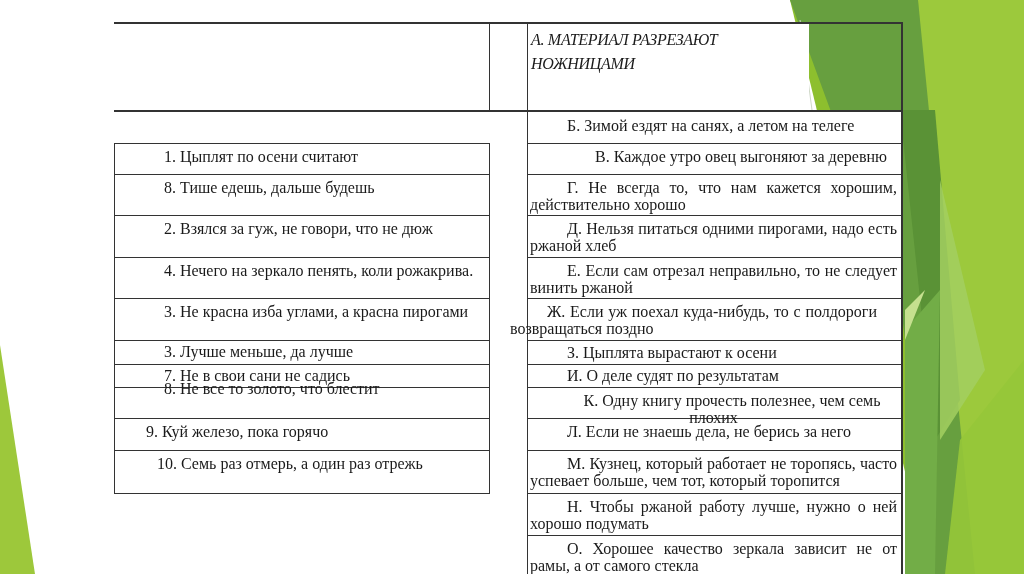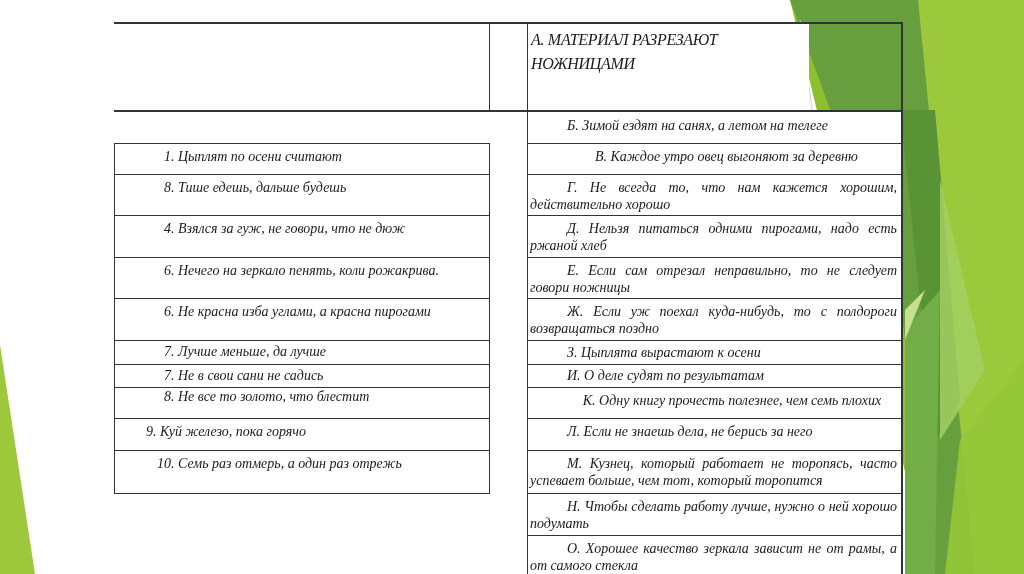--- a/index.html
+++ b/index.html
@@ -6,21 +6,21 @@
   body {
     width: 1024px; height: 574px; position: relative; overflow: hidden;
     background: #ffffff;
     font-family: "Liberation Serif", "DejaVu Serif", serif;
     color: #1a1a1a;
   }
   .deco { position: absolute; left: 0; top: 0; width: 1024px; height: 574px; pointer-events: none; }
   .tbl-line { position: absolute; background: #333; }
   .cell {
     position: absolute; box-sizing: border-box;
-    font-style: italic; font-size: 14px; line-height: 17px;
+    font-size: 16px; line-height: 17px;
   }
   .left-cell { padding: 4px 6px 0 50px; }
   .right-cell { padding: 3px 4px 0 2px; text-align: justify; text-indent: 37px; }
   .right-cell.single { text-align: left; }
   .header-cell {
     position: absolute; left: 531px; top: 28px; width: 250px;
     font-style: italic; font-size: 16px; line-height: 24px; letter-spacing: -0.3px;
   }
 </style>
 </head>
@@ -75,35 +75,35 @@
   <div class="tbl-line" style="left:527px;top:387px;width:375px;height:1px;"></div>
   <div class="tbl-line" style="left:527px;top:418px;width:375px;height:1px;"></div>
   <div class="tbl-line" style="left:527px;top:450px;width:375px;height:1px;"></div>
   <div class="tbl-line" style="left:527px;top:493px;width:375px;height:1px;"></div>
   <div class="tbl-line" style="left:527px;top:535px;width:375px;height:1px;"></div>
 
   <div class="header-cell">А. МАТЕРИАЛ РАЗРЕЗАЮТ НОЖНИЦАМИ</div>
 
   <div class="cell left-cell" style="left:114px;top:144px;width:375px;height:30px;">1. Цыплят по осени считают</div>
   <div class="cell left-cell" style="left:114px;top:175px;width:375px;height:40px;">8. Тише едешь, дальше будешь</div>
-  <div class="cell left-cell" style="left:114px;top:216px;width:375px;height:41px;">4. Взялся за гуж, не говори, что не дюж</div>
-  <div class="cell left-cell" style="left:114px;top:258px;width:375px;height:40px;">6. Нечего на зеркало пенять, коли рожакрива.</div>
-  <div class="cell left-cell" style="left:114px;top:299px;width:375px;height:41px;">6. Не красна изба углами, а красна пирогами</div>
-  <div class="cell left-cell" style="left:114px;top:341px;width:375px;height:23px;padding-top:2px;">7. Лучше меньше, да лучше</div>
+  <div class="cell left-cell" style="left:114px;top:216px;width:375px;height:41px;">2. Взялся за гуж, не говори, что не дюж</div>
+  <div class="cell left-cell" style="left:114px;top:258px;width:375px;height:40px;">4. Нечего на зеркало пенять, коли рожакрива.</div>
+  <div class="cell left-cell" style="left:114px;top:299px;width:375px;height:41px;">3. Не красна изба углами, а красна пирогами</div>
+  <div class="cell left-cell" style="left:114px;top:341px;width:375px;height:23px;padding-top:2px;">3. Лучше меньше, да лучше</div>
   <div class="cell left-cell" style="left:114px;top:365px;width:375px;height:22px;padding-top:2px;">7. Не в свои сани не садись</div>
-  <div class="cell left-cell" style="left:114px;top:384px;width:375px;height:30px;">8. Не все то золото, что блестит</div>
+  <div class="cell left-cell" style="left:114px;top:376px;width:375px;height:30px;">8. Не все то золото, что блестит</div>
   <div class="cell left-cell" style="left:114px;top:419px;width:375px;height:31px;padding-left:32px;">9. Куй  железо, пока горячо</div>
   <div class="cell left-cell" style="left:114px;top:451px;width:375px;height:42px;padding-left:43px;">10. Семь раз отмерь, а один раз отрежь</div>
 
   <div class="cell right-cell single" style="left:528px;top:114px;width:373px;height:29px;">Б. Зимой ездят на санях, а летом на телеге</div>
   <div class="cell right-cell single" style="left:556px;top:145px;width:373px;height:29px;">В. Каждое утро овец выгоняют за деревню</div>
   <div class="cell right-cell" style="left:528px;top:176px;width:373px;height:39px;">Г. Не всегда то, что нам кажется хорошим, действительно хорошо</div>
   <div class="cell right-cell" style="left:528px;top:217px;width:373px;height:40px;">Д. Нельзя питаться одними пирогами, надо есть ржаной хлеб</div>
-  <div class="cell right-cell" style="left:528px;top:259px;width:373px;height:39px;">Е. Если сам отрезал неправильно, то не следует говори ножницы</div>
-  <div class="cell right-cell" style="left:528px;top:300px;width:373px;height:40px;">Ж. Если уж поехал куда-нибудь, то с полдороги возвращаться поздно</div>
+  <div class="cell right-cell" style="left:528px;top:259px;width:373px;height:39px;">Е. Если сам отрезал неправильно, то не следует винить ржаной</div>
+  <div class="cell right-cell" style="left:508px;top:300px;width:373px;height:40px;">Ж. Если уж поехал куда-нибудь, то с полдороги возвращаться поздно</div>
   <div class="cell right-cell single" style="left:528px;top:342px;width:373px;height:22px;padding-top:2px;">З. Цыплята вырастают к осени</div>
   <div class="cell right-cell single" style="left:528px;top:366px;width:373px;height:21px;padding-top:1px;">И. О деле судят по результатам</div>
   <div class="cell right-cell single" style="left:528px;top:389px;width:373px;height:29px;text-align:center;">К. Одну книгу прочесть полезнее, чем семь плохих</div>
   <div class="cell right-cell single" style="left:528px;top:420px;width:373px;height:30px;">Л. Если не знаешь дела, не берись за него</div>
   <div class="cell right-cell" style="left:528px;top:452px;width:373px;height:41px;">М. Кузнец, который работает не торопясь, часто успевает больше, чем тот, который торопится</div>
-  <div class="cell right-cell" style="left:528px;top:495px;width:373px;height:40px;">Н. Чтобы сделать работу лучше, нужно о ней хорошо подумать</div>
+  <div class="cell right-cell" style="left:528px;top:495px;width:373px;height:40px;">Н. Чтобы ржаной работу лучше, нужно о ней хорошо подумать</div>
   <div class="cell right-cell" style="left:528px;top:537px;width:373px;height:37px;">О. Хорошее качество зеркала зависит не от рамы, а от самого стекла</div>
 </div>
 
 </body></html>

